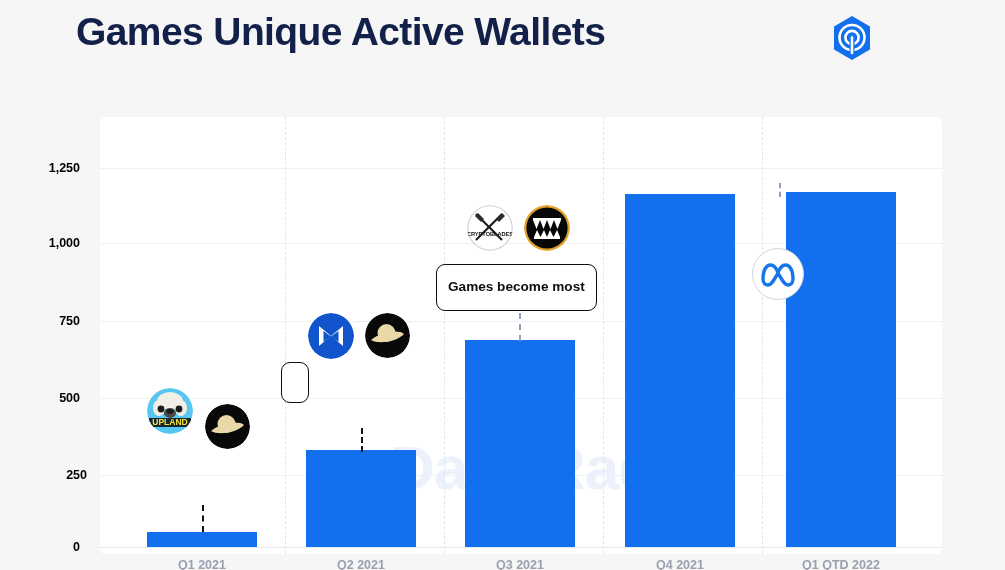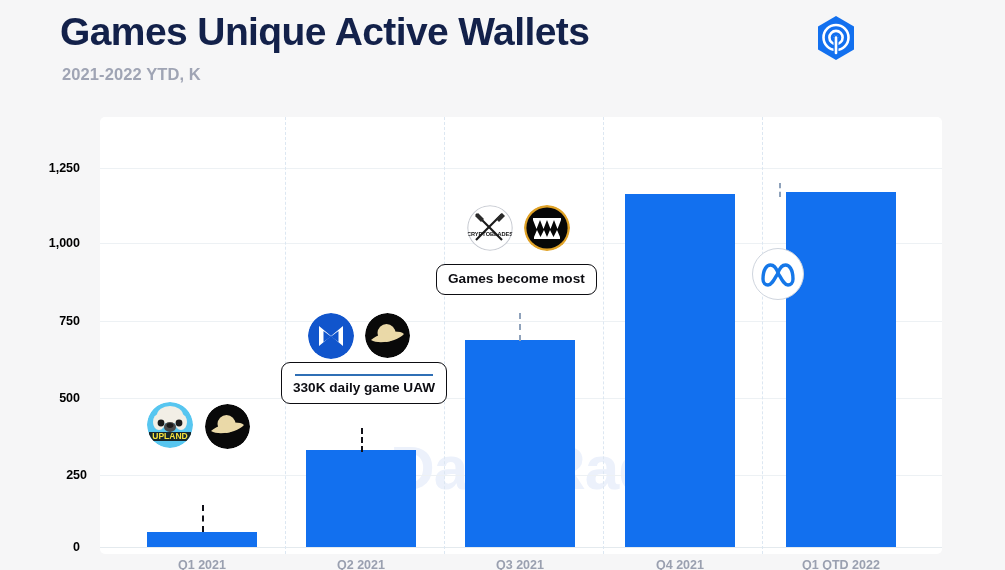--- a/index.html
+++ b/index.html
@@ -9,21 +9,21 @@
     background: #f7f7f8;
     font-family: "Liberation Sans", sans-serif;
   }
   #root {
     position: relative;
     width: 1005px; height: 570px;
     background: #f6f6f7;
   }
 
   
-  #header { position: absolute; left: 0; top: 0; width: 888px; height: 112px; }
+  #header { position: absolute; left: 16px; top: 0; width: 888px; height: 112px; }
   #chart-title {
     position: absolute; left: 60px; top: 10px;
     font-size: 39px; font-weight: 700; letter-spacing: -0.6px;
     color: #13214a; white-space: nowrap;
   }
   #chart-subtitle {
     position: absolute; left: 62px; top: 65px;
     font-size: 16.5px; font-weight: 700; letter-spacing: 0.1px;
     color: #9fa4b4; white-space: nowrap;
   }
@@ -69,21 +69,21 @@
     font-size: 12.5px; font-weight: 700; color: #9aa0b0;
     white-space: nowrap;
   }
 
   
   .callout {
     position: absolute;
     background: #ffffff;
     border: 1.6px solid #0d0d12;
     border-radius: 9px;
-    padding: 6px 11px;
+    padding: 14px 11px;
     font-size: 13.6px; font-weight: 700; color: #0d0d12;
     text-align: center; line-height: 1.25;
     white-space: nowrap;
   }
   .callout .divider {
     height: 1.6px; background: #2f6fb5; margin: 5px 2px 4px 2px;
   }
   .callout .l2 { white-space: nowrap; }
   .leader {
     position: absolute; width: 0;
@@ -100,21 +100,20 @@
     display: flex; align-items: center; justify-content: center;
   }
 </style>
 </head>
 <body>
 
 <div id="root">
 
   <div id="header">
     <div id="chart-title">Games Unique Active Wallets</div>
-    <div id="chart-subtitle">2021-2022 YTD, K</div>
     <div id="brand-logo">
       <svg width="52" height="52" viewBox="0 0 52 52">
         <polygon points="26,4 44,14.5 44,37.5 26,48 8,37.5 8,14.5" fill="#1270ef"></polygon>
         <circle cx="26" cy="25.5" r="12.5" fill="none" stroke="#ffffff" stroke-width="2.6"></circle>
         <circle cx="26" cy="25.5" r="6.6" fill="none" stroke="#ffffff" stroke-width="2.6"></circle>
         <circle cx="26" cy="25.5" r="2.3" fill="#ffffff"></circle>
         <path d="M26 25.5 L26 44" stroke="#1270ef" stroke-width="5" stroke-linecap="round"></path>
         <path d="M26 25.5 L26 41" stroke="#ffffff" stroke-width="2.6" stroke-linecap="round"></path>
       </svg>
     </div>
@@ -136,21 +135,21 @@
       <div class="vsep" style="left:344px"></div>
       <div class="vsep" style="left:503px"></div>
       <div class="vsep" style="left:662px"></div>
 
       <div class="bar" style="left:47px;  width:110px; top:415px; height:15px;"></div>
       <div class="bar" style="left:206px; width:110px; top:333px; height:97px;"></div>
       <div class="bar" style="left:365px; width:110px; top:223px; height:207px;"></div>
       <div class="bar" style="left:525px; width:110px; top:77px;  height:353px;"></div>
       <div class="bar" style="left:686px; width:110px; top:75px;  height:355px;"></div>
 
-      <div class="badge" style="left:47px; top:285px; width:46px; height:46px;">
+      <div class="badge" style="left:47px; top:271px; width:46px; height:46px;">
         <svg width="46" height="46" viewBox="0 0 46 46">
           <circle cx="23" cy="23" r="23" fill="#57c6f0"></circle>
           <ellipse cx="23" cy="13" rx="13" ry="9" fill="#f2efe6"></ellipse>
           <ellipse cx="12" cy="20" rx="6" ry="8" fill="#f2efe6"></ellipse>
           <ellipse cx="34" cy="20" rx="6" ry="8" fill="#f2efe6"></ellipse>
           <circle cx="14" cy="21" r="3.4" fill="#1a1a1a"></circle>
           <circle cx="32" cy="21" r="3.4" fill="#1a1a1a"></circle>
           <ellipse cx="23" cy="25" rx="6" ry="5" fill="#4a4a4a"></ellipse>
           <ellipse cx="23" cy="23.5" rx="3.4" ry="2.4" fill="#1a1a1a"></ellipse>
           <rect x="2" y="30" width="42" height="9" fill="#0b0b0b" opacity="0.85"></rect>
@@ -177,21 +176,20 @@
       </div>
       <div class="badge" style="left:265px; top:196px; width:45px; height:45px;">
         <svg width="45" height="45" viewBox="0 0 45 45">
           <circle cx="22.5" cy="22.5" r="22.5" fill="#090909"></circle>
           <circle cx="21.5" cy="20" r="9" fill="#ead9a8"></circle>
           <path d="M6 27 C16 19, 33 16, 39 21 C33 28, 14 32, 6 27 Z" fill="#ead9a8"></path>
         </svg>
       </div>
       <div class="callout" style="left:181px; top:245px;">
         <div class="divider"></div>
-        <div class="l2">330K daily game UAW</div>
       </div>
       <div class="leader" style="left:261px; top:311px; height:24px;"></div>
 
       <div class="badge" style="left:367px; top:88px; width:46px; height:46px;">
         <svg width="46" height="46" viewBox="0 0 46 46">
           <circle cx="23" cy="23" r="22.2" fill="#ffffff" stroke="#c9ccd3" stroke-width="1.1"></circle>
           <path d="M9 9 L35 35" stroke="#1a1a1a" stroke-width="2.1"></path>
           <path d="M35 9 L9 35" stroke="#1a1a1a" stroke-width="2.1"></path>
           <path d="M11 8 L17 14 L14 17 L8 11 Z" fill="#2b2b2b"></path>
           <path d="M35 8 L29 14 L32 17 L38 11 Z" fill="#2b2b2b"></path>

